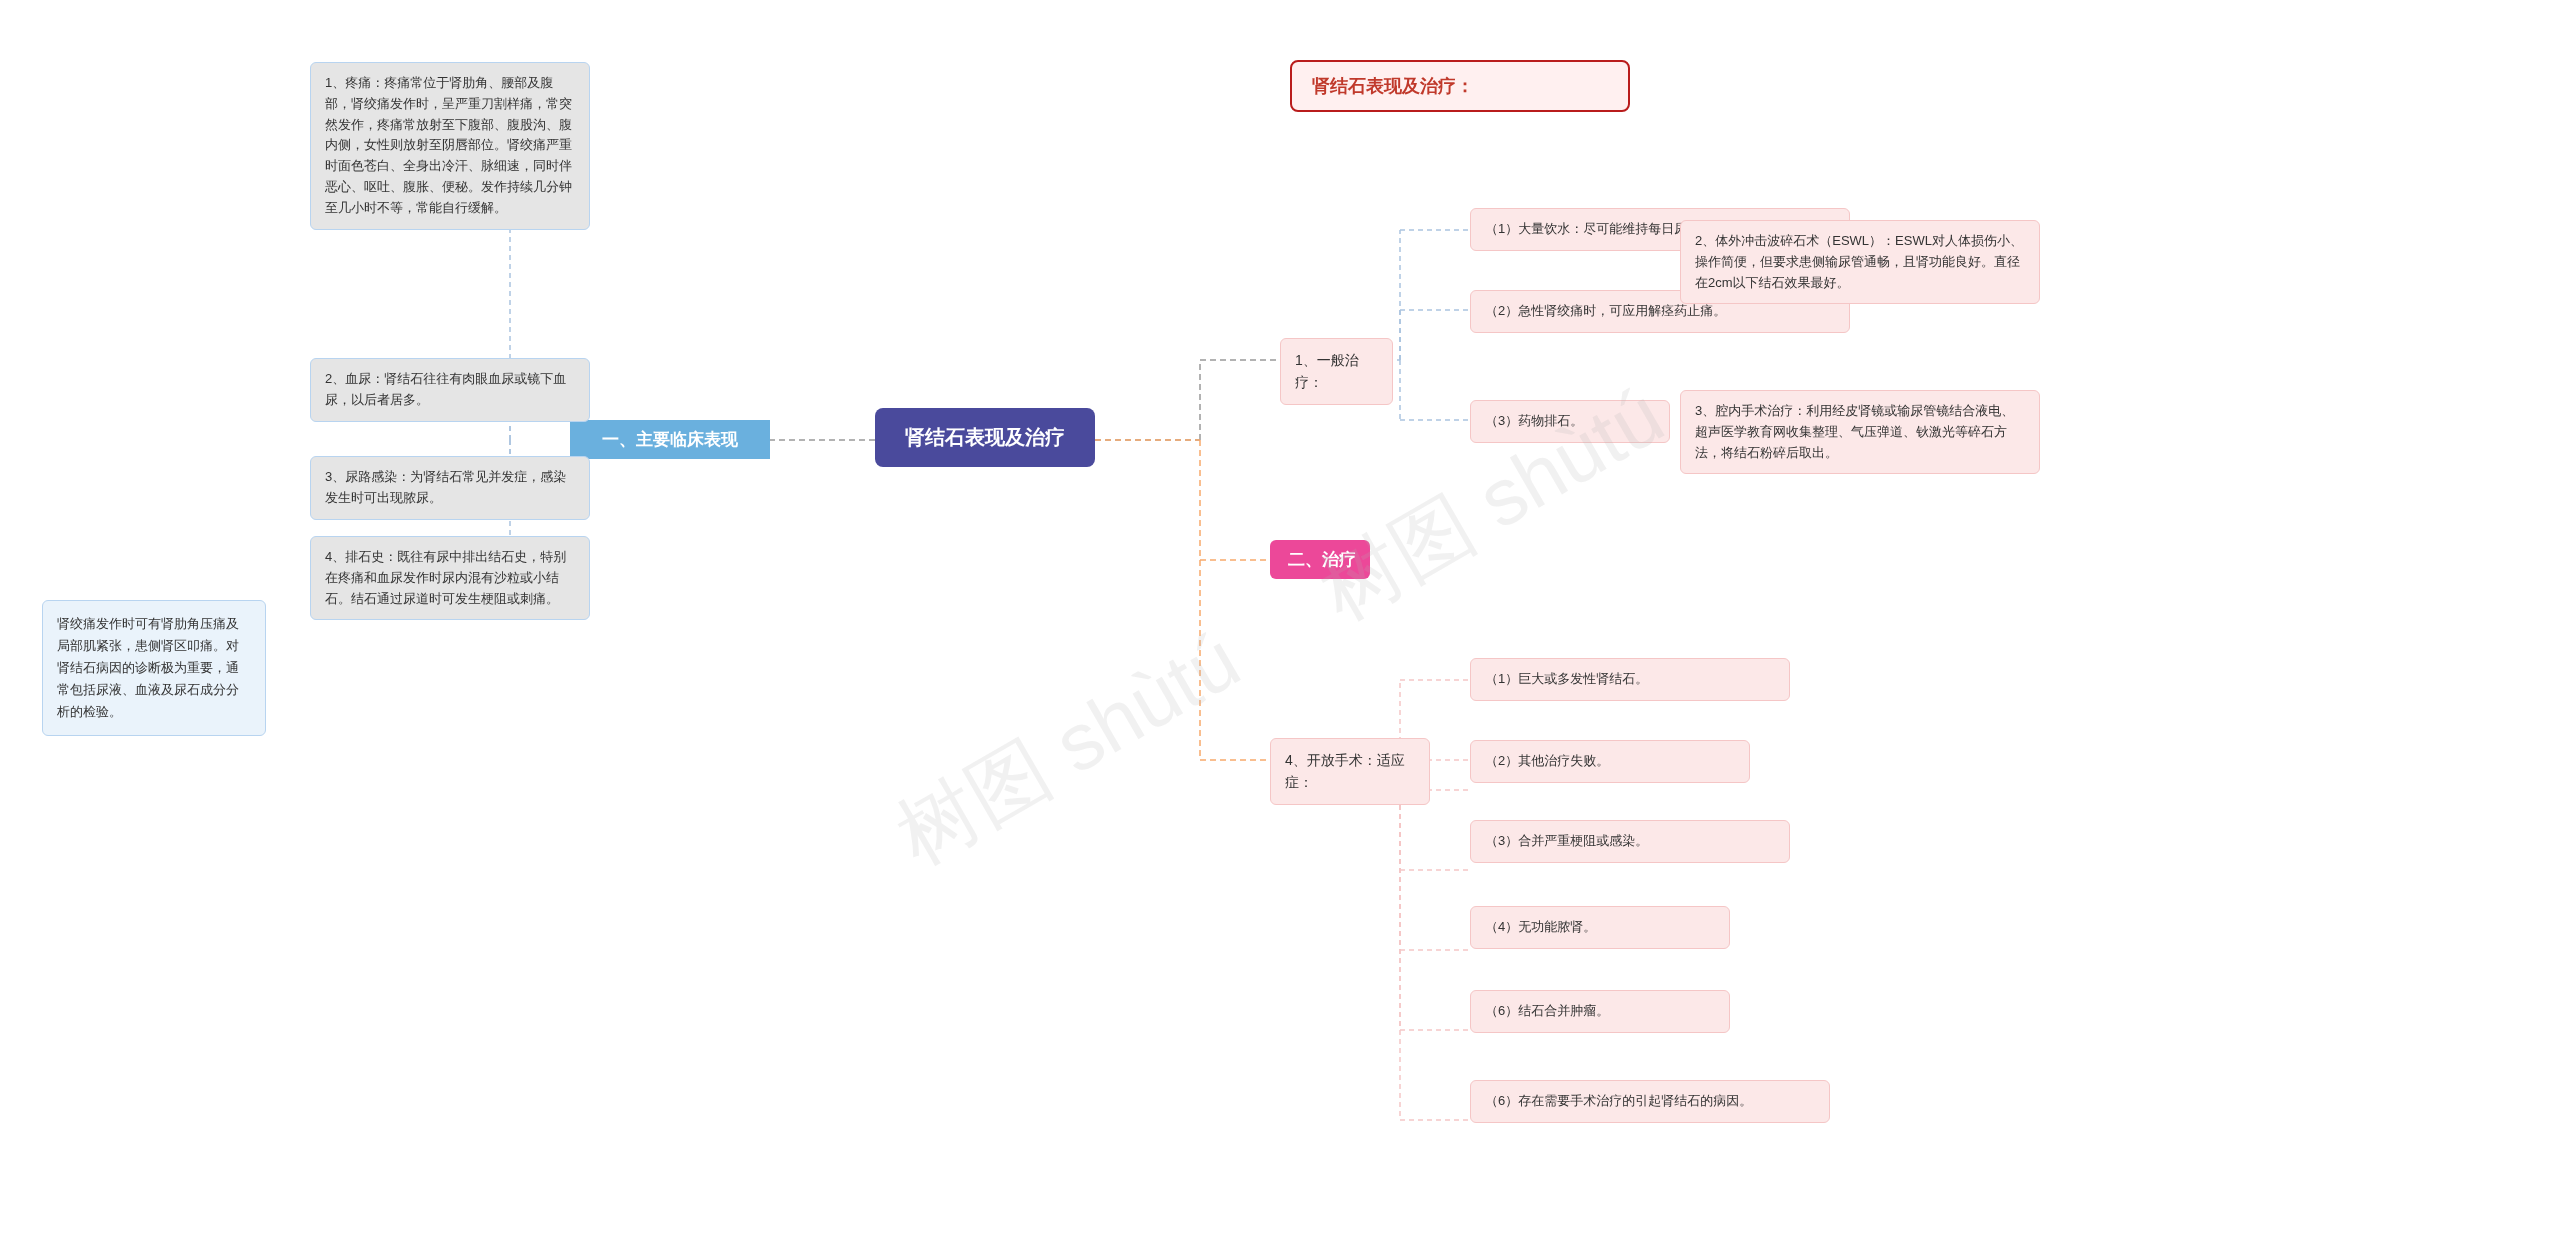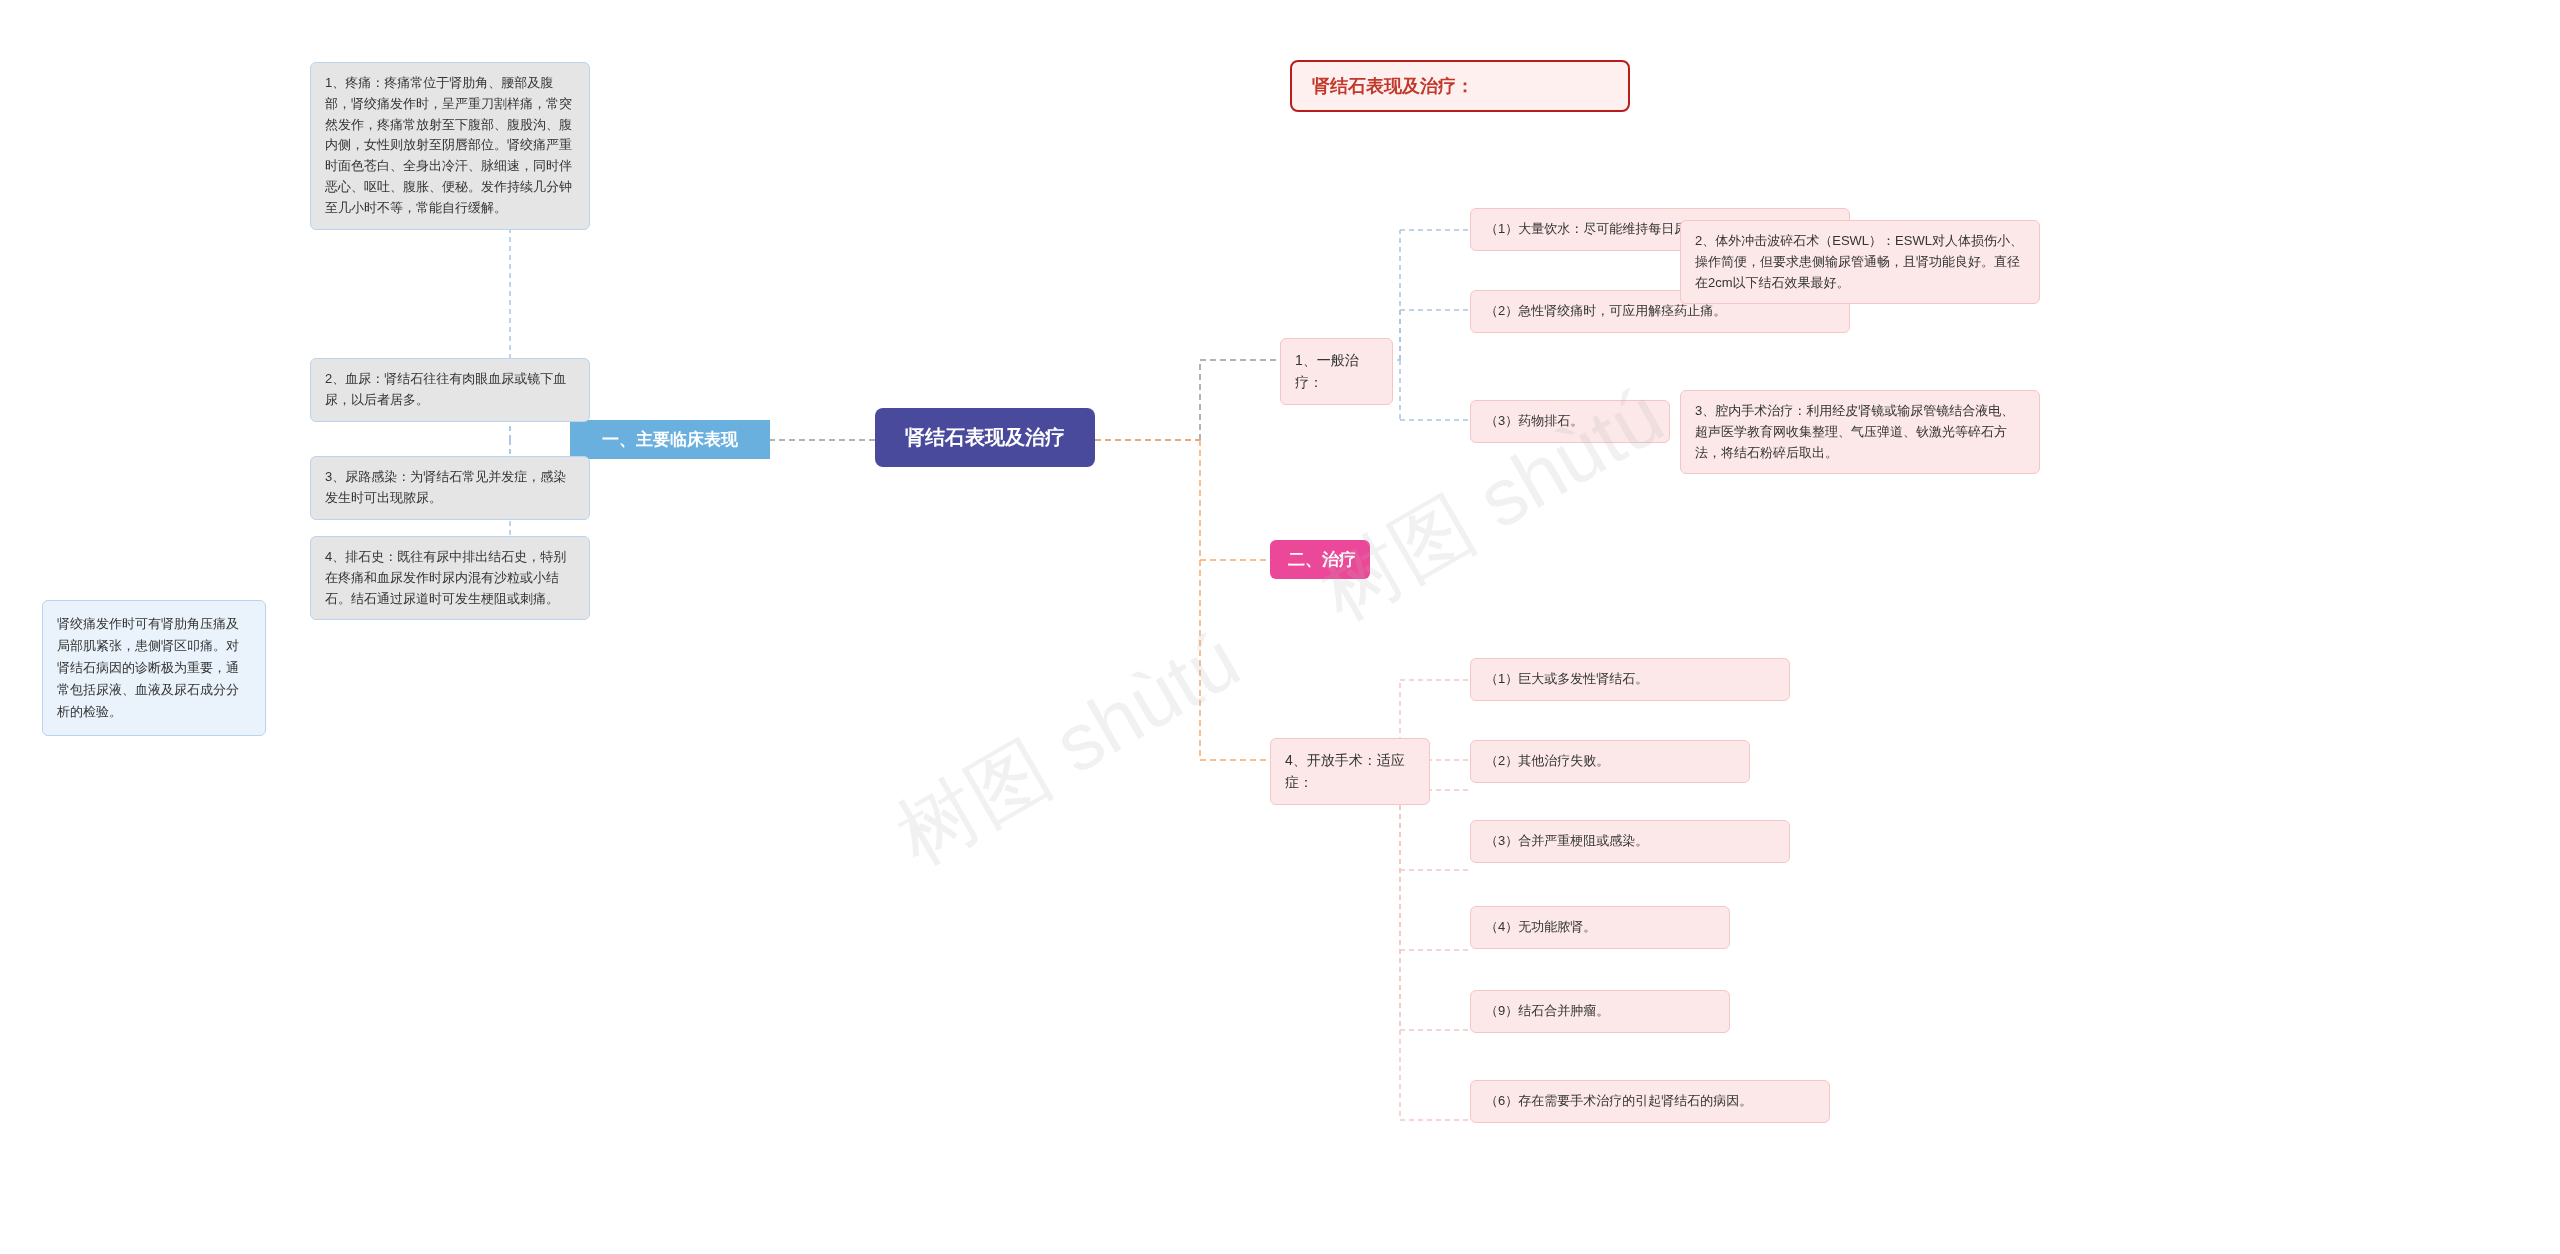--- a/index.html
+++ b/index.html
@@ -270,21 +270,21 @@
 
   <div class="sub-node" style="left:1470px; top:820px; width:320px;">
     <span>（3）合并严重梗阻或感染。</span>
   </div>
 
   <div class="sub-node" style="left:1470px; top:906px; width:260px;">
     <span>（4）无功能脓肾。</span>
   </div>
 
   <div class="sub-node" style="left:1470px; top:990px; width:260px;">
-    <span>（9）结石合并肿瘤。</span>
+    <span>（6）结石合并肿瘤。</span>
   </div>
 
   <div class="sub-node" style="left:1470px; top:1080px; width:360px;">
     <span>（6）存在需要手术治疗的引起肾结石的病因。</span>
   </div>
 
   <div class="watermark">
     <div class="watermark-text">
       树图 shùtú &nbsp;&nbsp;&nbsp; 树图 shùtú
     </div>

